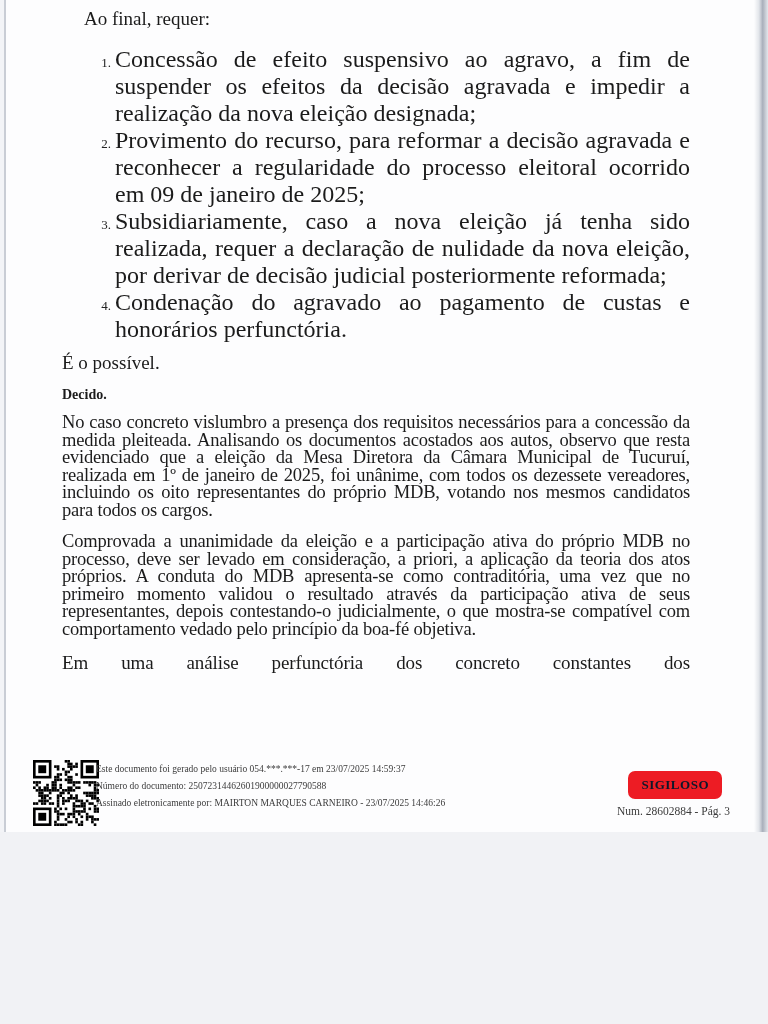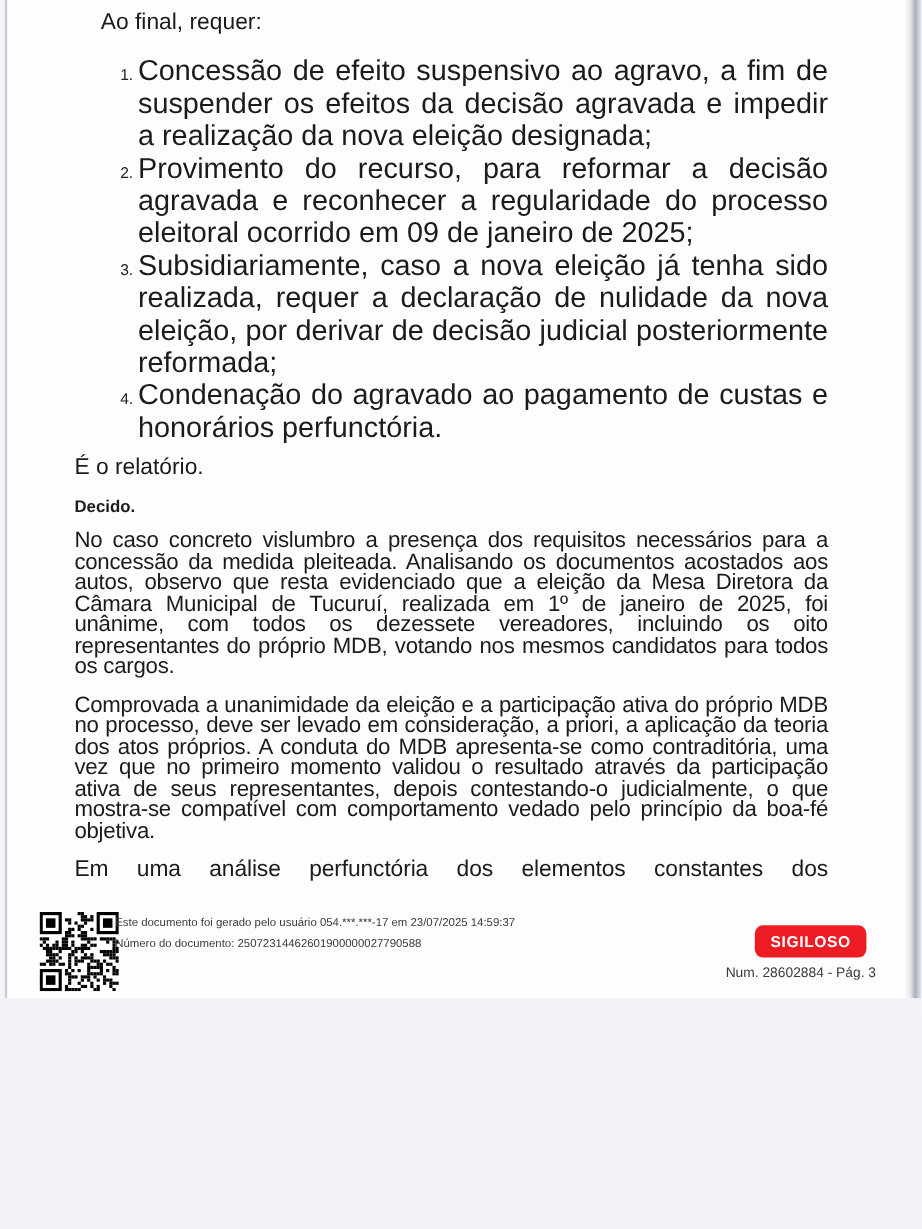--- a/index.html
+++ b/index.html
@@ -8,20 +8,21 @@
     background:#f1f2f5;
     font-family:"Liberation Sans", sans-serif;
     -webkit-font-smoothing:antialiased;
   }
   .page {
     position:relative;
     width:768px; height:832px;
     background:#fdfdfe;
     overflow:hidden;
     color:#1b1b1b;
+    font-family:Liberation Serif, serif;
   }
   
   .edge-left-bg { position:absolute; left:0; top:0; bottom:0; width:4px; background:#f3f4f7; }
   .edge-left    { position:absolute; left:4px; top:0; bottom:0; width:2px; background:#c9cdd5; }
   .edge-right   { position:absolute; right:0; top:0; bottom:0; width:14px;
                   background:linear-gradient(to right,#fdfdfe 0%,#e2e5ea 35%,#a9afbb 62%,#e4e7ec 100%); }
   .scan-line    { position:absolute; left:0; right:14px; top:941px; height:4px; background:#e9edf6; }
 
   .content { position:absolute; left:62px; top:8px; width:628px; }
 
@@ -41,21 +42,21 @@
   .bp i { font-style:italic; }
 
   .bp-last { margin:4px 0 0 0; font-size:19px; line-height:22px;
              text-align:justify; text-align-last:justify; letter-spacing:-0.1px; }
 
   
   .footer { position:absolute; left:0; bottom:0; width:768px; height:84px; }
   .qr { position:absolute; left:33px; bottom:6px; width:66px; height:66px; }
   .meta { position:absolute; left:96px; top:13px; font-size:9.5px; line-height:17.2px;
           color:#3b3b3b; letter-spacing:0; white-space:nowrap; }
-  .badge { position:absolute; right:46px; top:23px; color:#ffffff; font-weight:bold;
+  .badge { position:absolute; right:46px; top:23px; color:#0f172a; font-weight:bold;
            font-size:13px; padding:6px 13px; border-radius:7px; letter-spacing:0.5px; }
   .num-ref { position:absolute; right:38px; top:57px; font-size:11.5px; color:#3b3b3b; }
 </style>
 </head>
 <body>
 
 <div class="page">
   <div class="edge-left-bg"></div>
   <div class="edge-left"></div>
   <div class="edge-right"></div>
@@ -77,31 +78,31 @@
       <li class="req-item">
         <span class="req-num">3.</span>
         <span class="req-text">Subsidiariamente, caso a nova eleição já tenha sido realizada, requer a declaração de nulidade da nova eleição, por derivar de decisão judicial posteriormente reformada;</span>
       </li>
       <li class="req-item">
         <span class="req-num">4.</span>
         <span class="req-text">Condenação do agravado ao pagamento de custas e honorários perfunctória.</span>
       </li>
     </ol>
 
-    <p class="report">É o relatório.</p>
+    <p class="report">É o possível.</p>
 
     <p class="decide">Decido.</p>
 
 
     <p class="bp">No caso concreto vislumbro a presença dos requisitos necessários para a concessão da medida pleiteada. Analisando os documentos acostados aos autos, observo que resta evidenciado que a eleição da Mesa Diretora da Câmara Municipal de Tucuruí, realizada em 1º de janeiro de 2025, foi unânime, com todos os dezessete vereadores, incluindo os oito representantes do próprio MDB, votando nos mesmos candidatos para todos os cargos.</p>
 
     <p class="bp">Comprovada a unanimidade da eleição e a participação ativa do próprio MDB no processo, deve ser levado em consideração, a priori, a aplicação da teoria dos atos próprios. A conduta do MDB apresenta-se como contraditória, uma vez que no primeiro momento validou o resultado através da participação ativa de seus representantes, depois contestando-o judicialmente, o que mostra-se compatível com comportamento vedado pelo princípio da boa-fé objetiva.</p>
 
 
-    <p class="bp-last">Em uma análise perfunctória dos elementos constantes dos</p>
+    <p class="bp-last">Em uma análise perfunctória dos concreto constantes dos</p>
 
   </div>
 
   <div class="footer">
     <svg class="qr" xmlns="http://www.w3.org/2000/svg" viewBox="0 0 100 100">
         <rect width="100" height="100" fill="#fff"></rect>
         <rect x="48" y="0" width="4" height="4" fill="#000"></rect>
         <rect x="52" y="0" width="4" height="4" fill="#000"></rect>
         <rect x="52" y="4" width="4" height="4" fill="#000"></rect>
         <rect x="56" y="4" width="4" height="4" fill="#000"></rect>
@@ -312,18 +313,19 @@
         <rect x="76" y="4" width="20" height="20" fill="#fff"></rect>
         <rect x="80" y="8" width="12" height="12" fill="#000"></rect>
         <rect x="0" y="72" width="28" height="28" fill="#000"></rect>
         <rect x="4" y="76" width="20" height="20" fill="#fff"></rect>
         <rect x="8" y="80" width="12" height="12" fill="#000"></rect>
       </svg>
 
     <div class="meta">
       <div>Este documento foi gerado pelo usuário 054.***.***-17 em 23/07/2025 14:59:37</div>
       <div>Número do documento: 25072314462601900000027790588</div>
+      <div>Assinado eletronicamente por: MAIRTON MARQUES CARNEIRO - 23/07/2025 14:46:26</div>
     </div>
 
     <div class="badge" style="background: rgb(237, 28, 36);">SIGILOSO</div>
     <div class="num-ref">Num. 28602884 - Pág. 3</div>
   </div>
 </div>
 
 </body></html>

